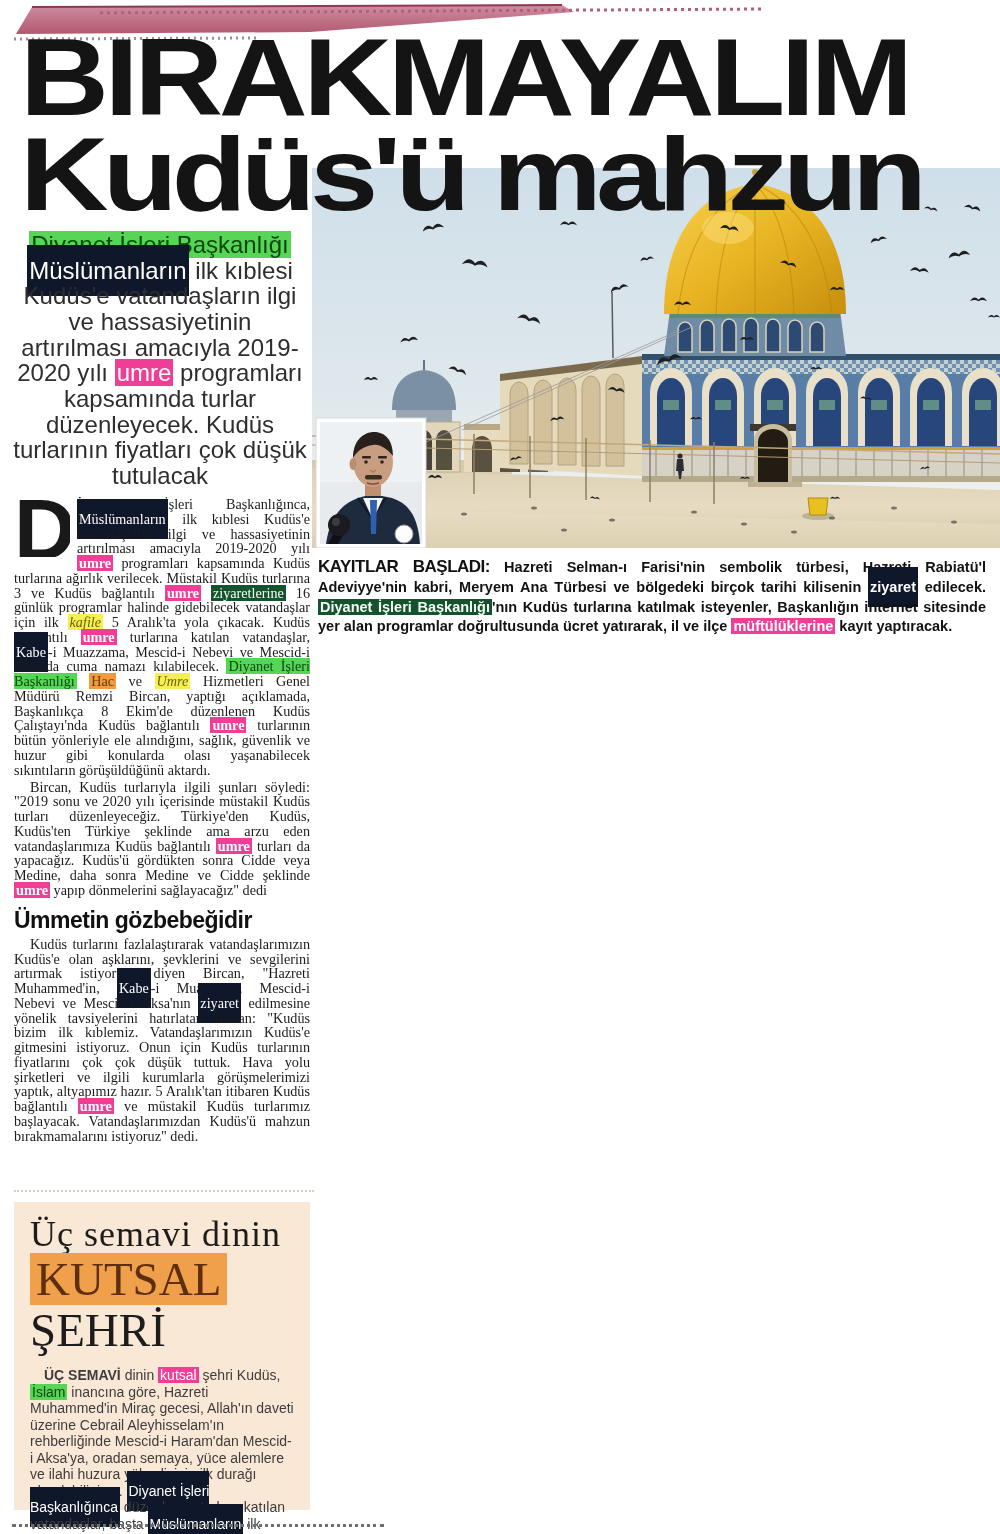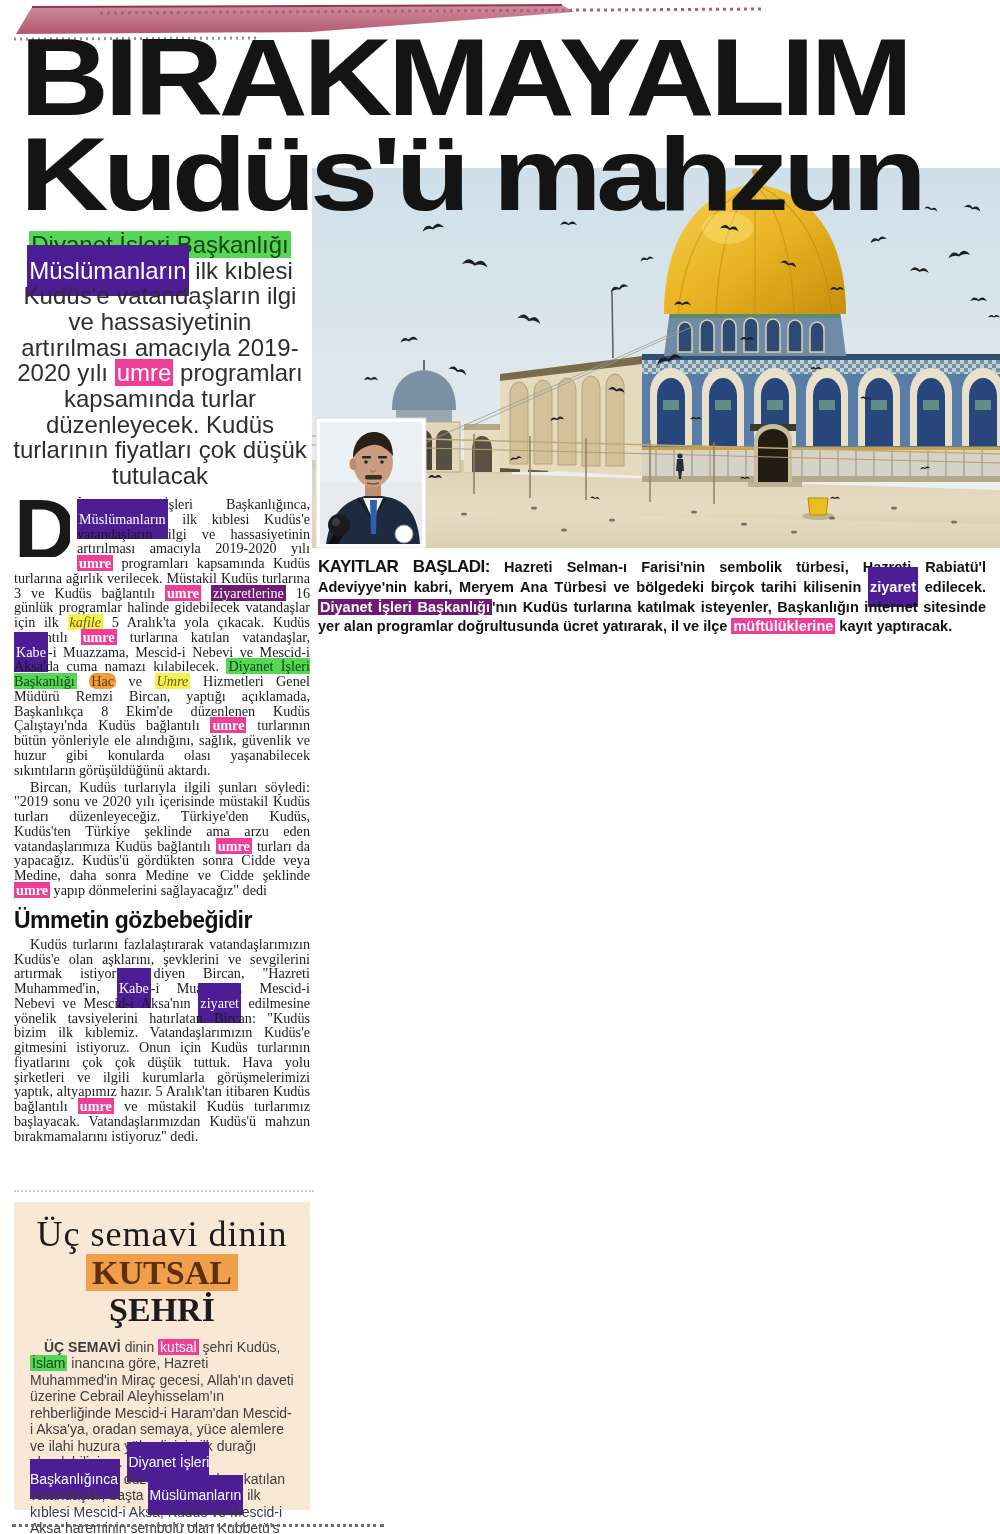--- a/index.html
+++ b/index.html
@@ -44,36 +44,36 @@
   }
   h2.subhead{
     font-family:"Liberation Sans",sans-serif;font-size:23px;line-height:1.05;
     margin:10px 0 5px 0;color:#111;letter-spacing:-.5px;
   }
   
   #box{
     position:absolute;left:14px;top:1202px;width:296px;height:308px;z-index:2;
     background:#fae8d6;box-sizing:border-box;padding:14px 16px 10px 16px;
   }
-  #box .box-title{font-family:"Liberation Serif",serif;text-align:center;color:#1c1c1c;}
+  #box .box-title{font-family:"Liberation Serif",serif;text-align:left;color:#1c1c1c;}
   #box .bt1{font-size:36px;line-height:1.05;letter-spacing:1px;}
-  #box .bt2{font-size:34px;line-height:1.1;font-weight:bold;letter-spacing:0;}
+  #box .bt2{font-size:47px;line-height:1.1;font-weight:normal;letter-spacing:0;}
   #box .box-body{
     margin-top:10px;font-size:14px;line-height:1.18;color:#3d3d3d;text-align:left;text-indent:14px;
   }
   #dotted-bottom{position:absolute;left:12px;top:1524px;width:372px;border-top:3px dotted #6f6f6f;z-index:2;}
   #dotted-above-box{position:absolute;left:14px;top:1190px;width:300px;border-top:2px dotted #d9cfc0;z-index:1;}
   
   .run-b{font-weight:bold;}
   .run-g{background:#56d556;color:#0d470d;padding:0 2px;}
-  .run-gw{background:#701a75;color:#f6fff6;padding:0 2px;}
-  .run-c{background:#4c1d95;color:#ffffff;padding:12px 2px;}
+  .run-gw{background:#14532d;color:#f6fff6;padding:0 2px;}
+  .run-c{background:#0f172a;color:#ffffff;padding:12px 2px;}
   .run-p{background:#ee3e96;color:#ffffff;padding:0 2px;}
   .run-y{background:#f6ef52;color:#6b6206;padding:0 2px;font-style:italic;}
-  .run-o{background:#f09c3e;color:#653a09;padding:0 2px;border-radius:7px;}
+  .run-o{background:#f09c3e;color:#653a09;padding:0 2px;}
   .run-m{color:#e43397;}
   .run-ob{background:#f0a04a;color:#5d2f0e;padding:0 6px;}
 </style>
 </head>
 <body>
 
 <div id="top-decor">
   <svg width="790" height="46" viewBox="0 0 790 46">
     <defs>
       <linearGradient id="pinkGrad" x1="0" y1="0" x2="0" y2="1">

